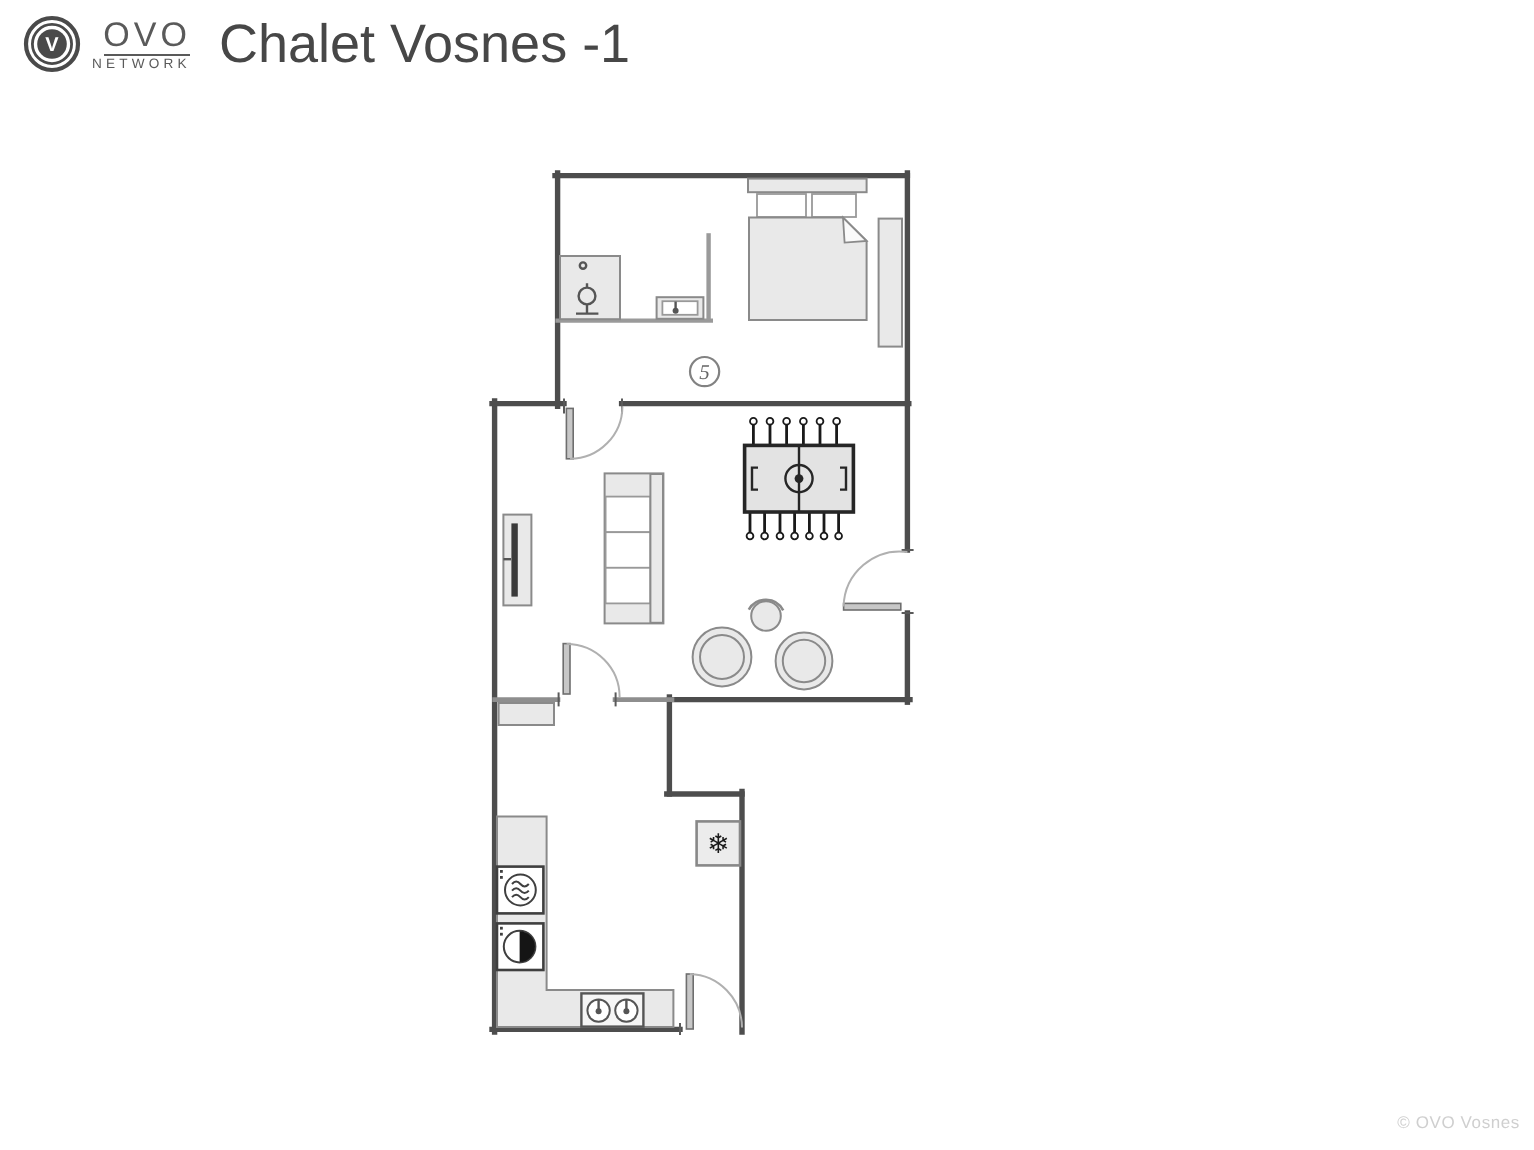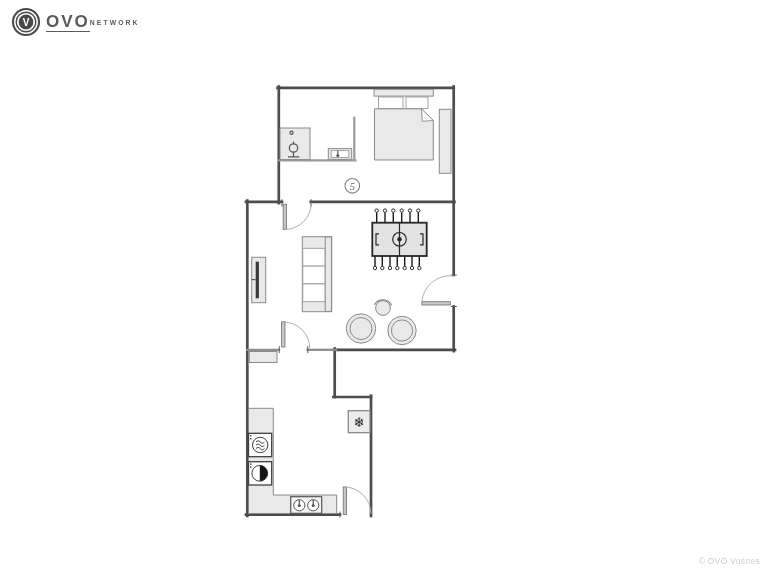--- a/index.html
+++ b/index.html
@@ -1,21 +1,21 @@
 <!DOCTYPE html>
 <html><head>
 <meta charset="utf-8">
 <style>
   html,body{margin:0;padding:0;background:#fff;}
   body{width:767px;height:575px;position:relative;font-family:"Liberation Sans",sans-serif;overflow:hidden;}
 
   
   .header{position:absolute;left:10px;top:6px;display:flex;align-items:center;gap:14px;}
   .logo{display:flex;align-items:center;gap:4px;cursor:pointer;}
-  .logo-text{display:flex;flex-direction:row;align-items:center;font-weight:bold;}
+  .logo-text{display:flex;flex-direction:column;align-items:flex-end;}
   .logo-brand{font-size:17px;line-height:17px;color:#5a5a5a;letter-spacing:2px;border-bottom:1.5px solid #5a5a5a;padding-bottom:1px;}
   .logo-network{font-size:6.8px;letter-spacing:2.1px;color:#5a5a5a;margin-top:1px;}
   .page-title{font-size:27px;color:#474747;}
 
   
   .plan{position:absolute;left:0;top:0;}
   .wall{stroke:#4d4d4d;stroke-width:2.7;fill:none;stroke-linecap:square;}
   .partition{stroke:#8e8e8e;stroke-width:2.3;fill:none;stroke-linecap:square;}
   .bath-part{stroke:#9a9a9a;stroke-width:2.2;fill:none;stroke-linecap:square;}
   .tick{stroke:#5a5a5a;stroke-width:1;fill:none;}
@@ -46,20 +46,21 @@
       <circle cx="16" cy="16" r="13" fill="none" stroke="#4a4a4a" stroke-width="2.1"></circle>
       <circle cx="16" cy="16" r="9.8" fill="none" stroke="#4a4a4a" stroke-width="1.4"></circle>
       <circle cx="16" cy="16" r="7.4" fill="#4a4a4a"></circle>
       <text x="16" y="19.6" text-anchor="middle" font-family="Liberation Sans, sans-serif" font-size="10" font-weight="bold" fill="#fff">V</text>
     </svg>
     <div class="logo-text">
       <span class="logo-brand">OVO</span>
       <span class="logo-network">NETWORK</span>
     </div>
   </div>
+  <div class="page-title">Chalet Vosnes -1</div>
 </div>
 
 <svg class="plan" width="767" height="575" viewBox="0 0 767 575">
 
   <g>
     <path class="wall" d="M277.5,87.8 H453.7"></path>
     <path class="wall" d="M453.7,86.5 V275"></path>
     <path class="wall" d="M453.7,306.5 V351.1"></path>
     <path class="wall" d="M455,349.8 H334.7"></path>
     <path class="wall" d="M334.7,348.5 V397"></path>

